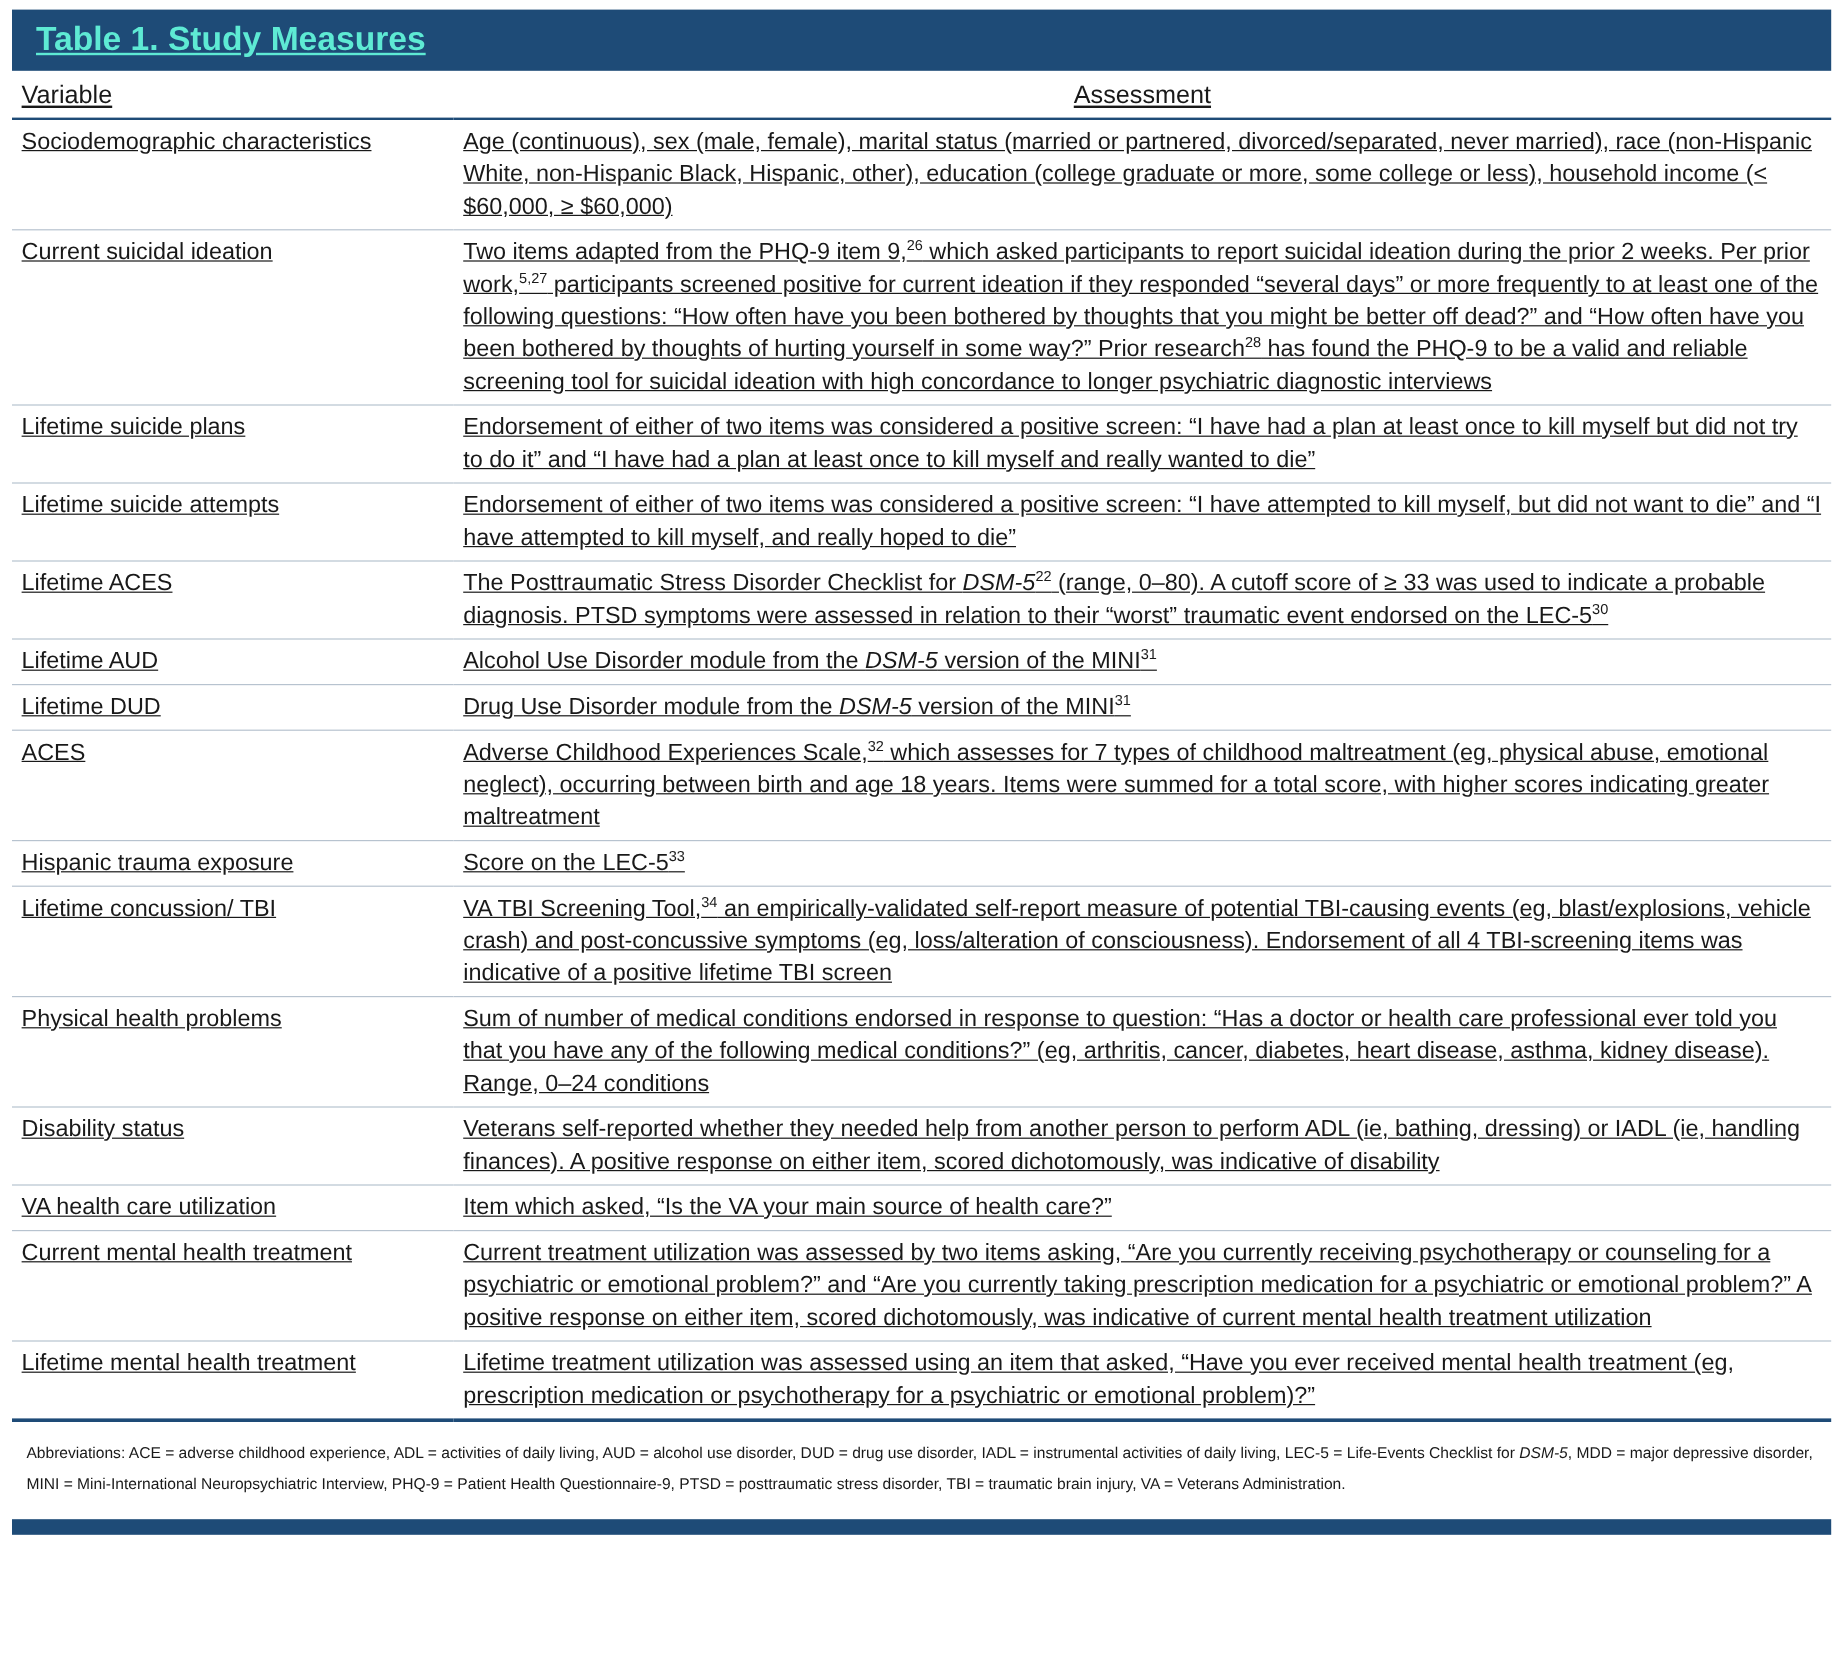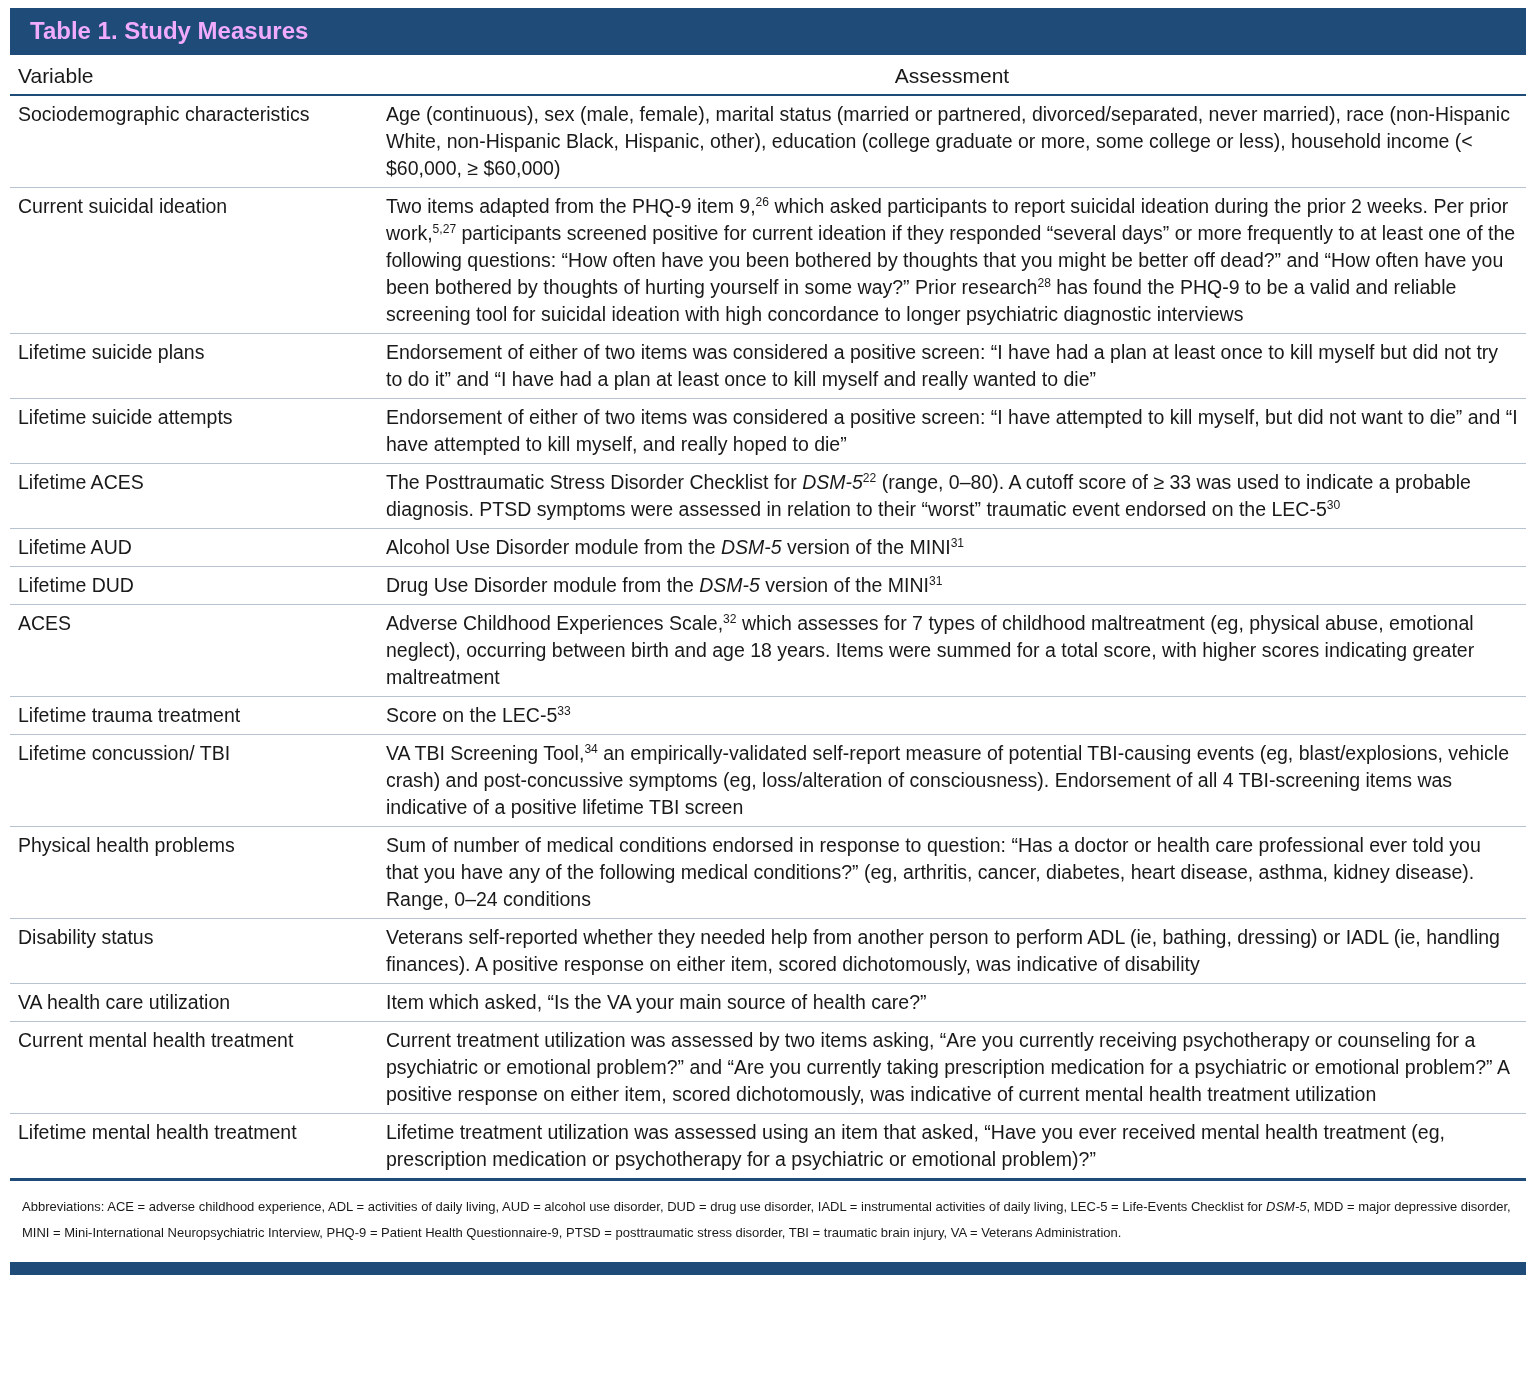--- a/index.html
+++ b/index.html
@@ -14,32 +14,34 @@
     width:1536px;
   }
   .page{
     box-sizing:border-box;
     width:1536px;
     min-height:1388px;
     padding:8px 10px 0 10px;
   }
   .title-bar{
     background:var(--navy);
-    color:#f0abfc;
+    color:#5eead4;
     font-weight:bold;
-    font-size:24px;
+    font-size:28px;
     padding:9px 20px 10px 20px;
+    text-decoration:underline;
   }
   table{
     width:100%;
     border-collapse:collapse;
     table-layout:fixed;
     font-size:19.5px;
     line-height:27px;
     border-bottom:3px solid var(--navy);
+    text-decoration:underline;
   }
   th{
     font-weight:normal;
     font-size:21px;
     padding:7px 8px 5px 8px;
     vertical-align:bottom;
   }
   th.var-h{width:352px;text-align:left;}
   th.assess-h{text-align:center;}
   thead tr{border-bottom:2px solid var(--navy);}
@@ -120,21 +122,21 @@
     <td class="var">Lifetime DUD</td>
     <td class="assess">Drug Use Disorder module from the <i>DSM-5</i> version of the MINI<sup>31</sup></td>
   </tr>
 
   <tr>
     <td class="var">ACES</td>
     <td class="assess">Adverse Childhood Experiences Scale,<sup>32</sup> which assesses for 7 types of childhood maltreatment (eg, physical abuse, emotional neglect), occurring between birth and age 18 years. Items were summed for a total score, with higher scores indicating greater maltreatment</td>
   </tr>
 
   <tr>
-    <td class="var">Lifetime trauma treatment</td>
+    <td class="var">Hispanic trauma exposure</td>
     <td class="assess">Score on the LEC-5<sup>33</sup></td>
   </tr>
 
   <tr>
     <td class="var">Lifetime concussion/ TBI</td>
     <td class="assess">VA TBI Screening Tool,<sup>34</sup> an empirically-validated self-report measure of potential TBI-causing events (eg, blast/explosions, vehicle crash) and post-concussive symptoms (eg, loss/alteration of consciousness). Endorsement of all 4 TBI-screening items was indicative of a positive lifetime TBI screen</td>
   </tr>
 
   <tr>
     <td class="var">Physical health problems</td>

